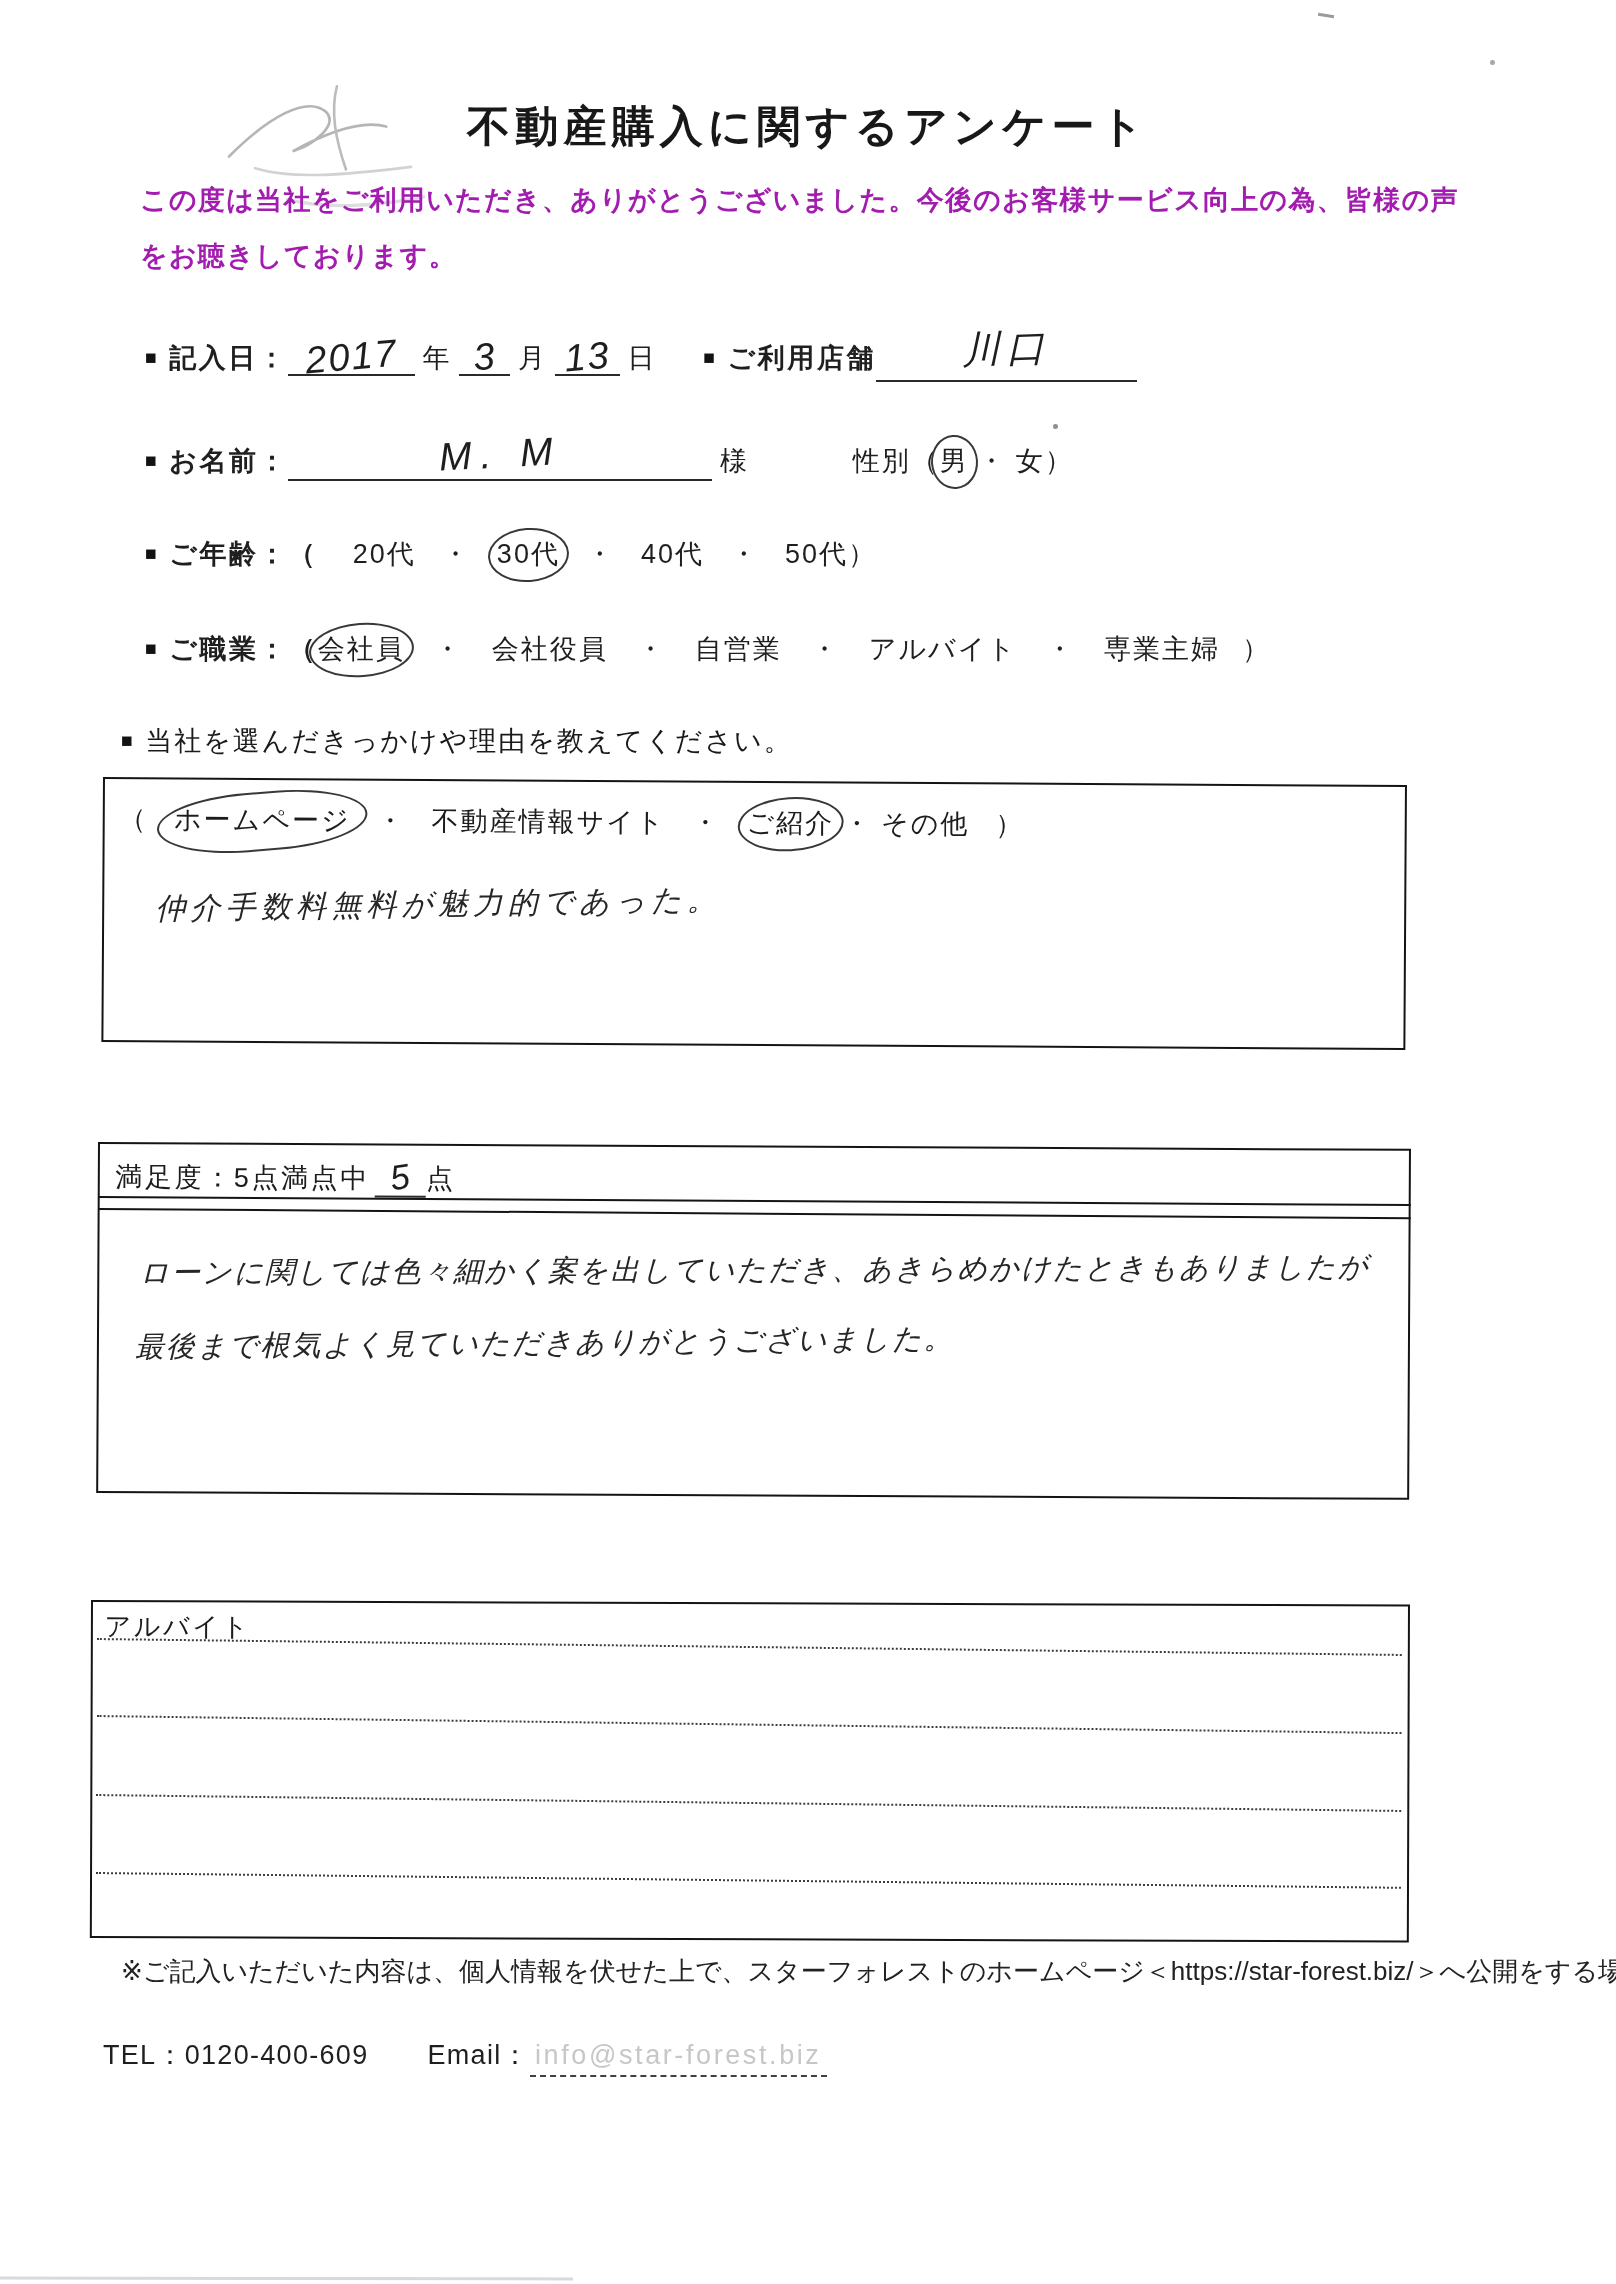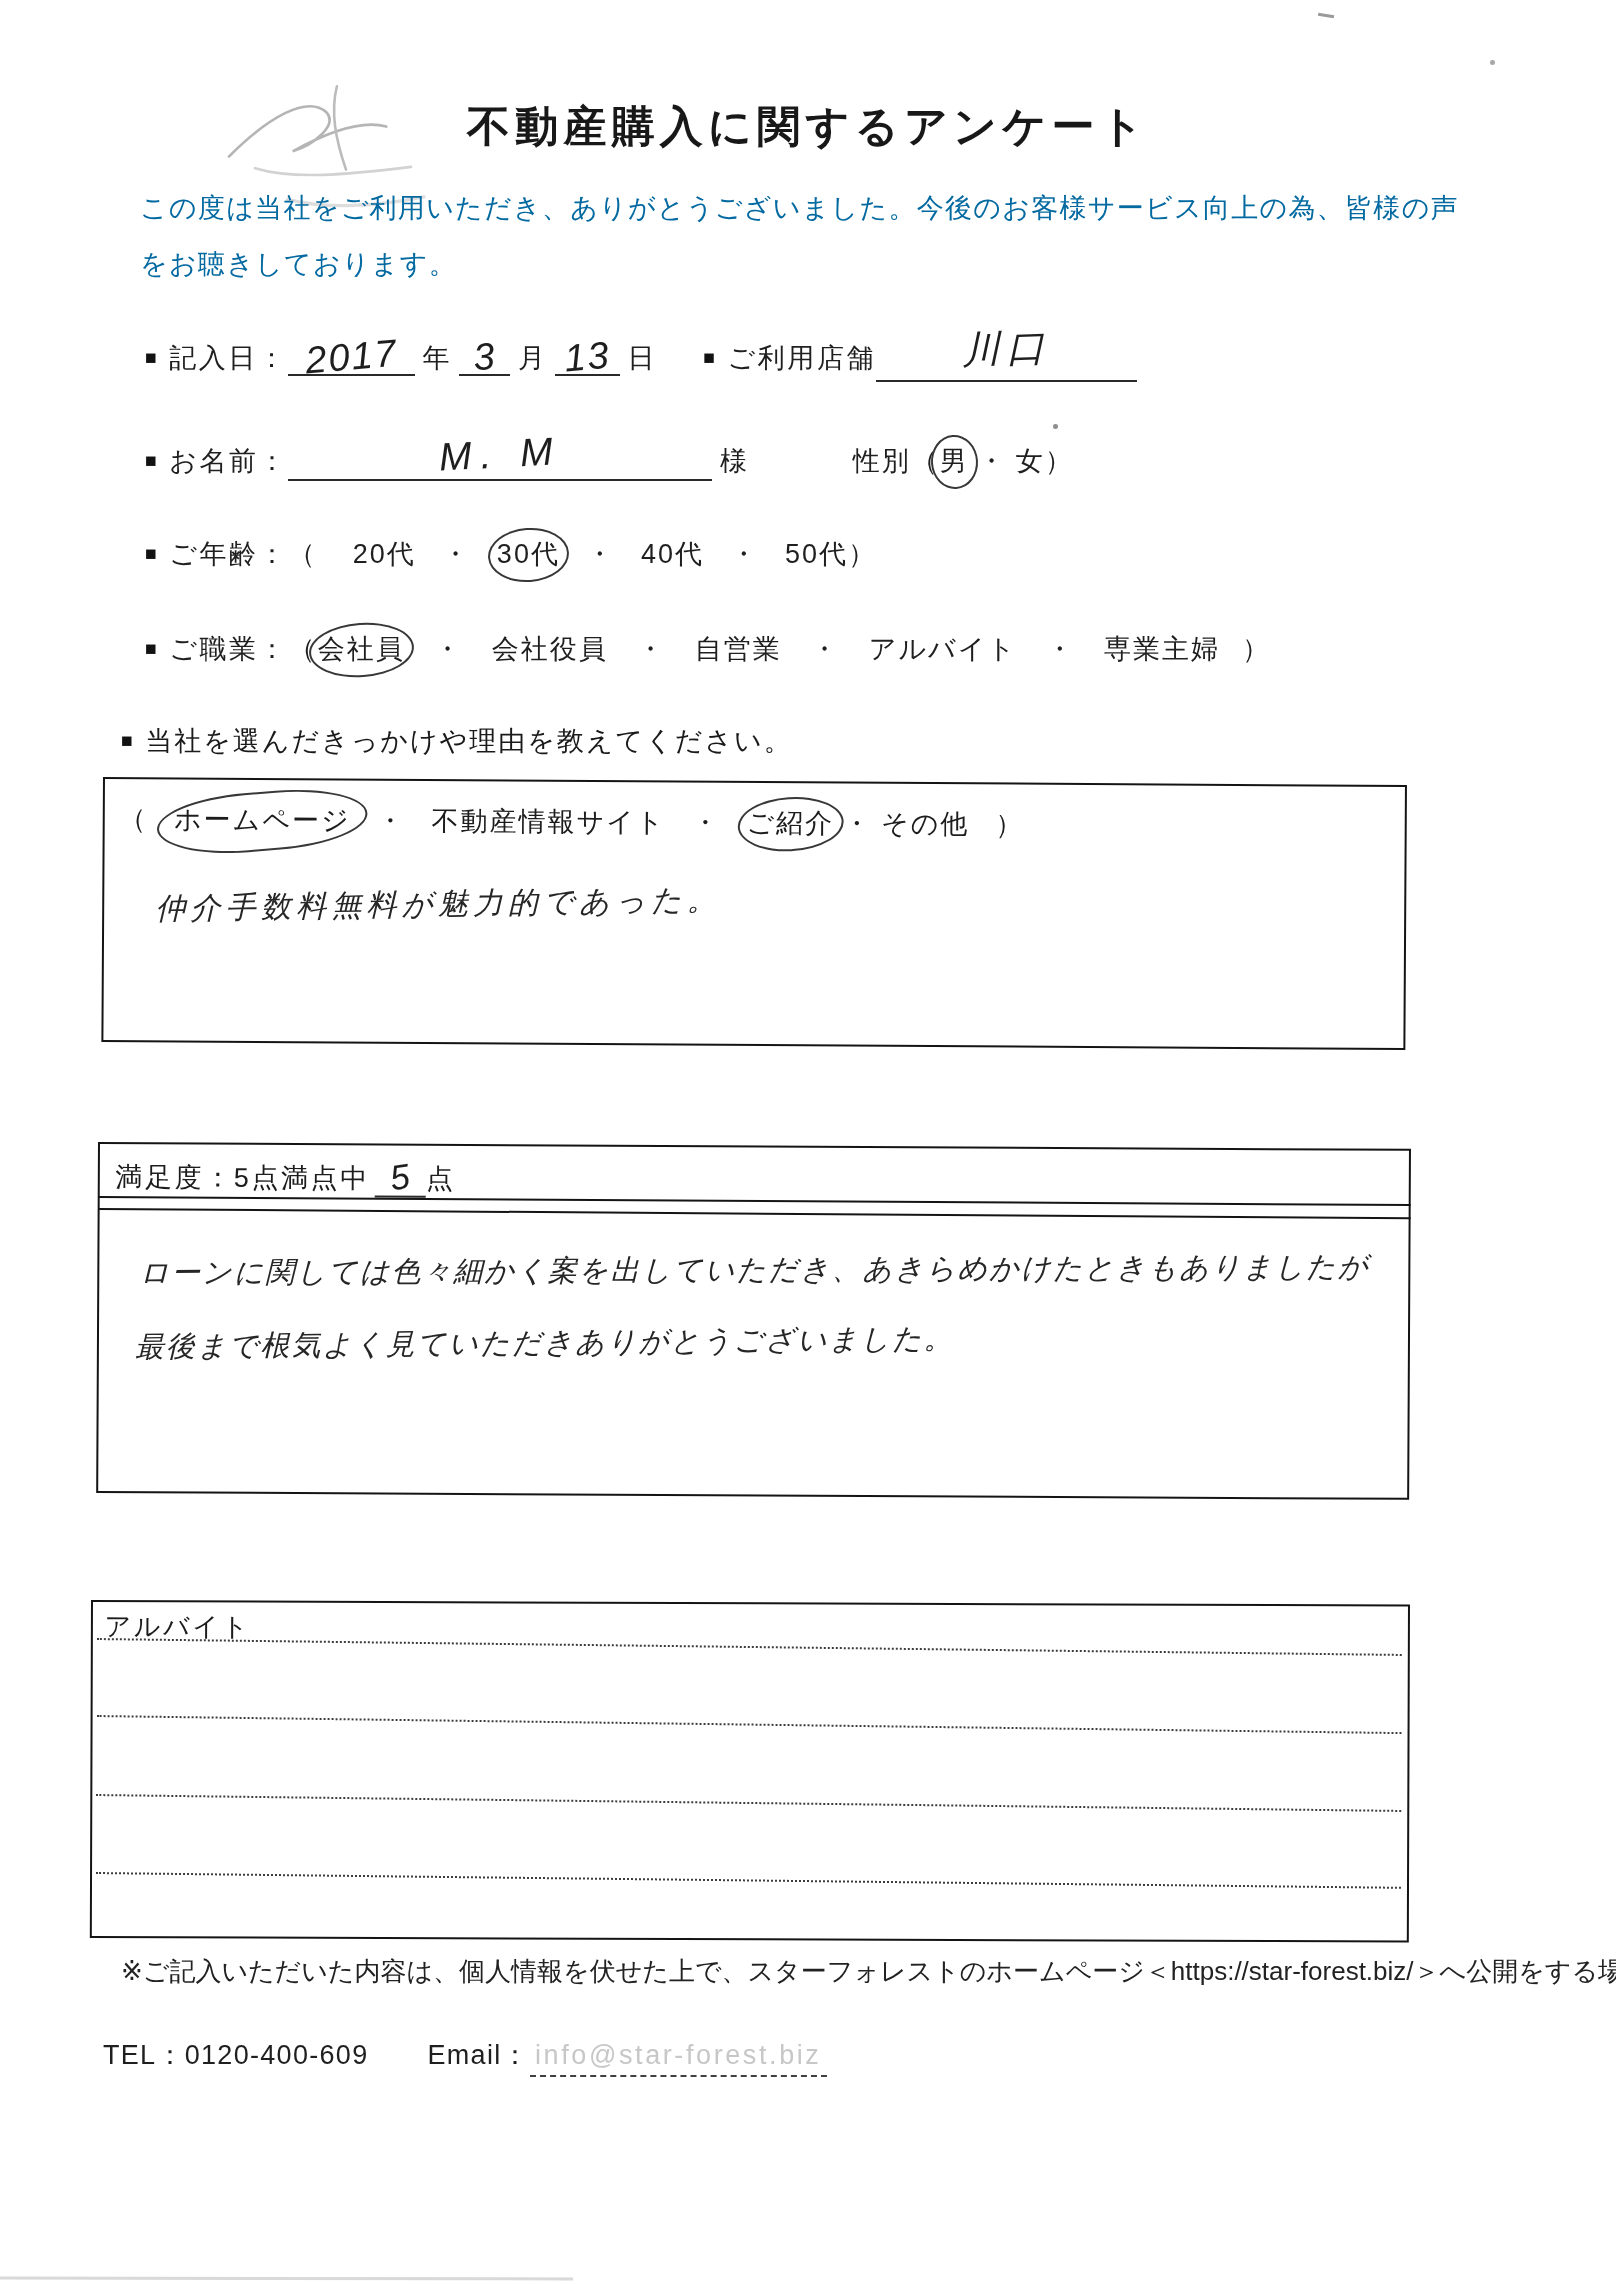--- a/index.html
+++ b/index.html
@@ -8,26 +8,26 @@
     background:#ffffff; overflow:hidden;
     font-family:"Liberation Sans","DejaVu Sans",sans-serif;
     color:#1c1c1c;
   }
   .abs { position:absolute; }
   .title {
     position:absolute; left:0; right:0; top:98px; text-align:center;
     font-size:43px; font-weight:600; letter-spacing:5.2px; color:#181818;
   }
   .intro {
-    position:absolute; left:140px; top:180px; width:1375px;
-    font-size:27px; line-height:56px; letter-spacing:1.3px; color:#0369a1;
+    position:absolute; left:140px; top:172px; width:1375px;
+    font-size:27px; line-height:56px; letter-spacing:1.3px; color:#a21caf;font-weight:bold;
   }
   .row { position:absolute; font-size:27px; letter-spacing:2px; white-space:nowrap; color:#1f1f1f; }
   .bullet { display:inline-block; font-size:19.5px; transform:translateY(-3.3px); margin-right:10.4px; color:#121212; }
-  .label { letter-spacing:2.6px; }
+  .label { letter-spacing:2.6px;font-weight:bold; }
   .unit { margin:0 7.8px; }
   .fill { display:inline-block; border-bottom:2px solid #2a2a2a; text-align:center; vertical-align:baseline; }
   .hw { font-style:italic; color:#1e1e1e; display:inline-block; }
   .hw-big   { font-size:38px; transform:rotate(-5deg) translateY(2.6px); line-height:0.9; }
   .hw-name  { font-size:39px; transform:rotate(-3deg) translateY(-2.6px); letter-spacing:9px; }
   .hw-store { font-size:38px; transform:rotate(-2deg) translateY(-5.2px); letter-spacing:6.5px; }
   .hw-score { font-size:35px; transform:rotate(-9deg) translateY(1.3px); }
   .hw-line  { font-style:italic; color:#262626; }
   .circled { position:relative; display:inline-block; }
   .circled::after {

